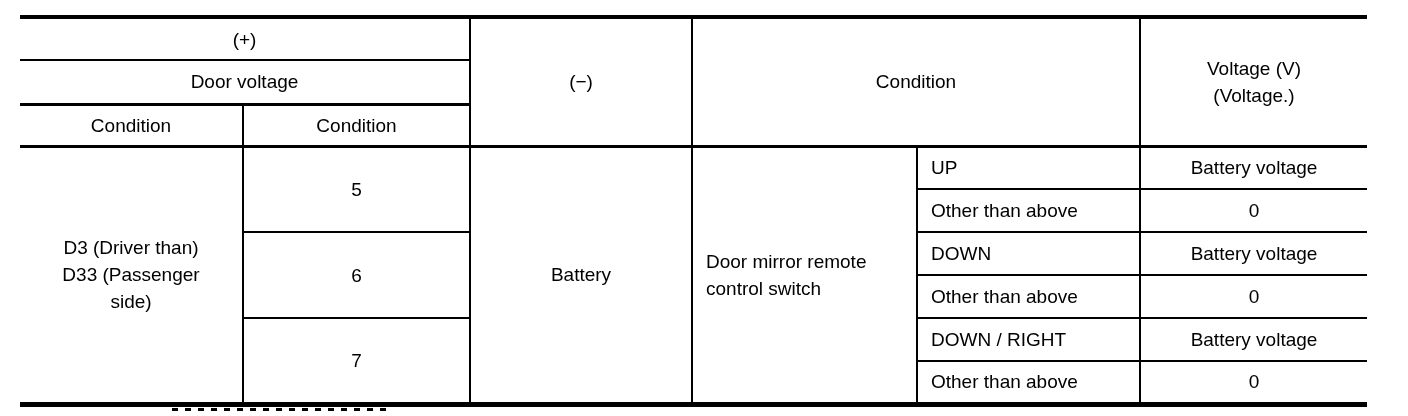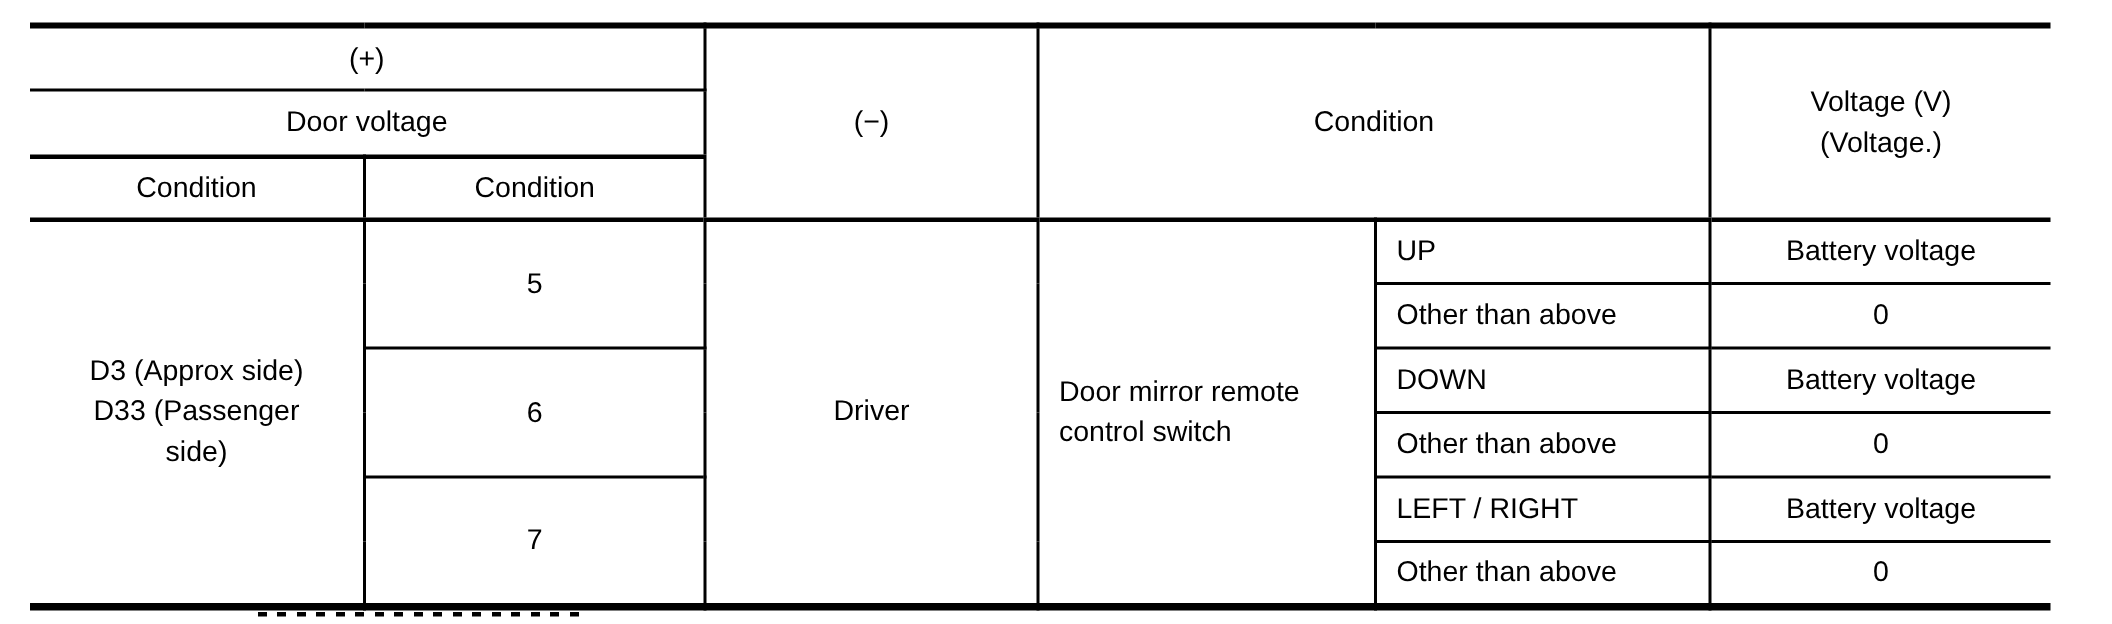--- a/index.html
+++ b/index.html
@@ -81,25 +81,25 @@
     <tr class="hr2">
       <td colspan="2" class="edge-l b3">Door voltage</td>
     </tr>
 
     <tr class="hr3">
       <td class="edge-l b3">Condition</td>
       <td class="b3">Condition</td>
     </tr>
 
     <tr class="data">
-      <td rowspan="6" class="edge-l multiline">D3 (Approx side)
+      <td rowspan="6" class="edge-l multiline">D3 (Driver than)
 D33 (Passenger
 side)</td>
       <td rowspan="2">5</td>
-      <td rowspan="6">Driver</td>
+      <td rowspan="6">Battery</td>
       <td rowspan="6" class="left multiline">Door mirror remote
 control switch</td>
       <td class="left">UP</td>
       <td class="edge-r">Battery voltage</td>
     </tr>
 
     <tr class="data">
       <td class="left">Other than above</td>
       <td class="edge-r">0</td>
     </tr>
@@ -110,21 +110,21 @@
       <td class="edge-r">Battery voltage</td>
     </tr>
 
     <tr class="data">
       <td class="left">Other than above</td>
       <td class="edge-r">0</td>
     </tr>
 
     <tr class="data">
       <td rowspan="2">7</td>
-      <td class="left">LEFT / RIGHT</td>
+      <td class="left">DOWN / RIGHT</td>
       <td class="edge-r">Battery voltage</td>
     </tr>
 
     <tr class="data">
       <td class="left">Other than above</td>
       <td class="edge-r">0</td>
     </tr>
   </tbody>
     </table>
 

